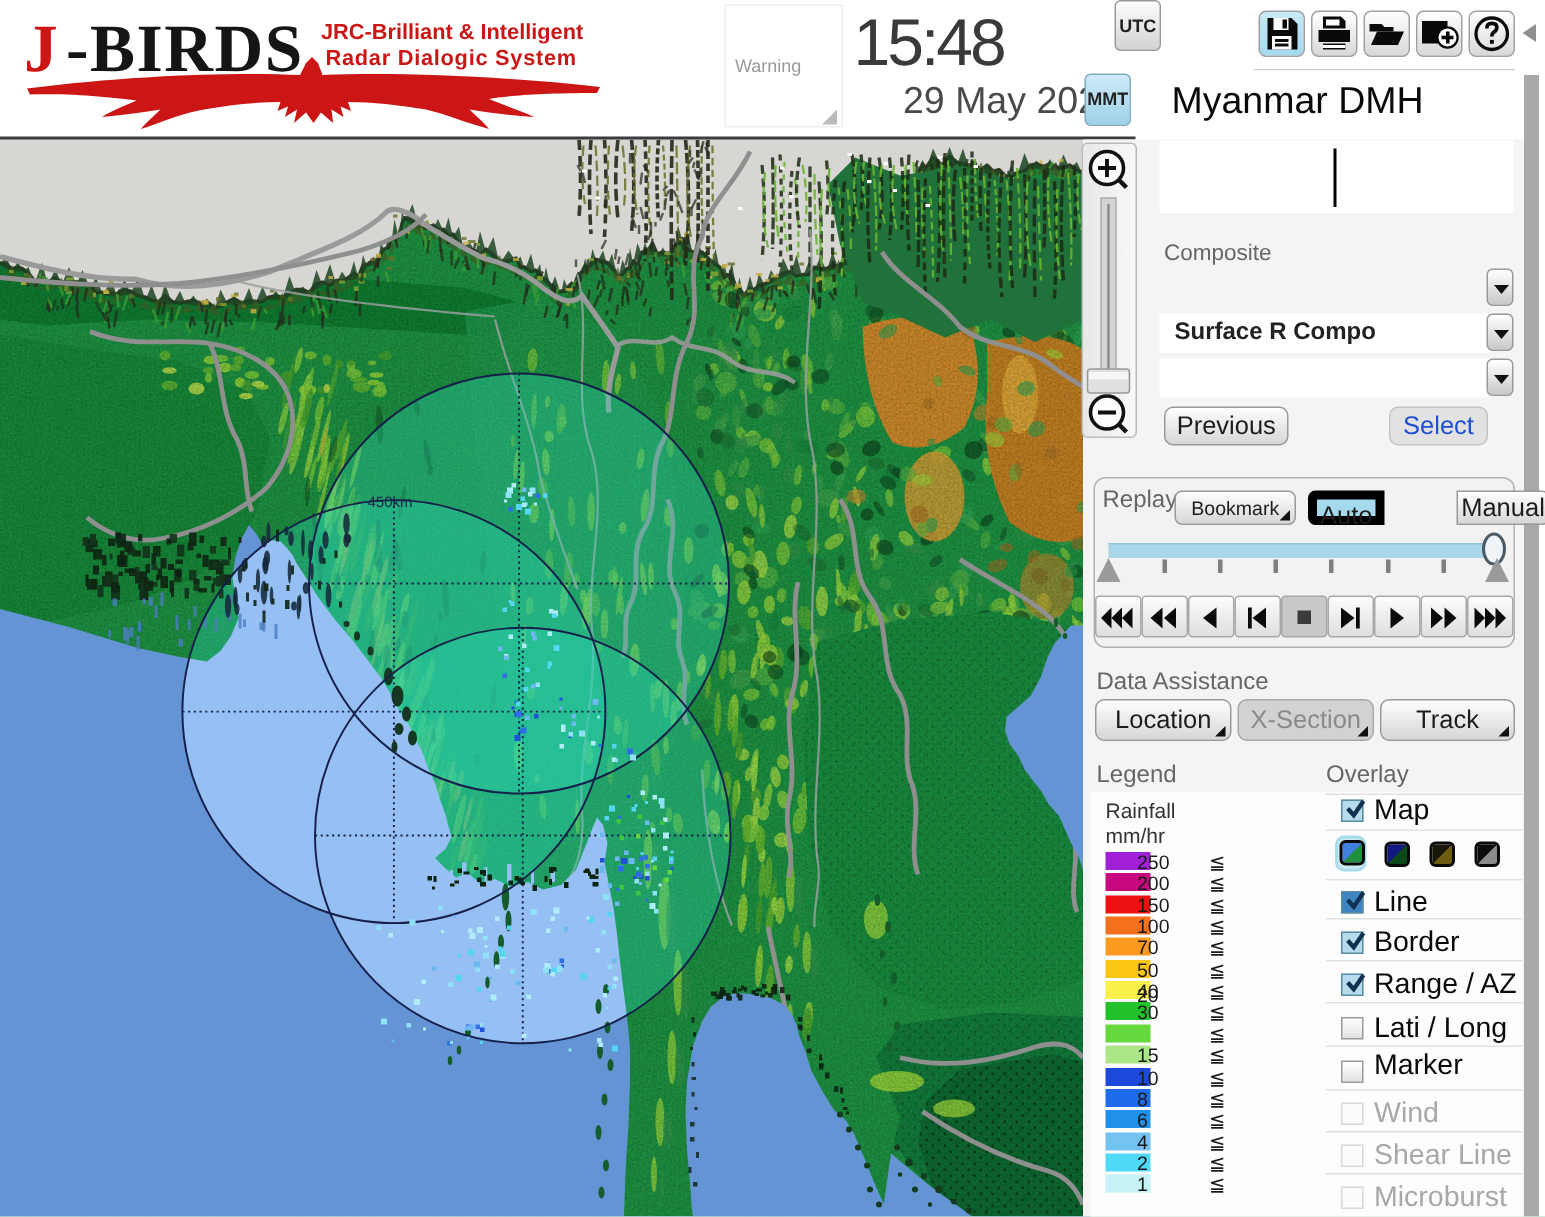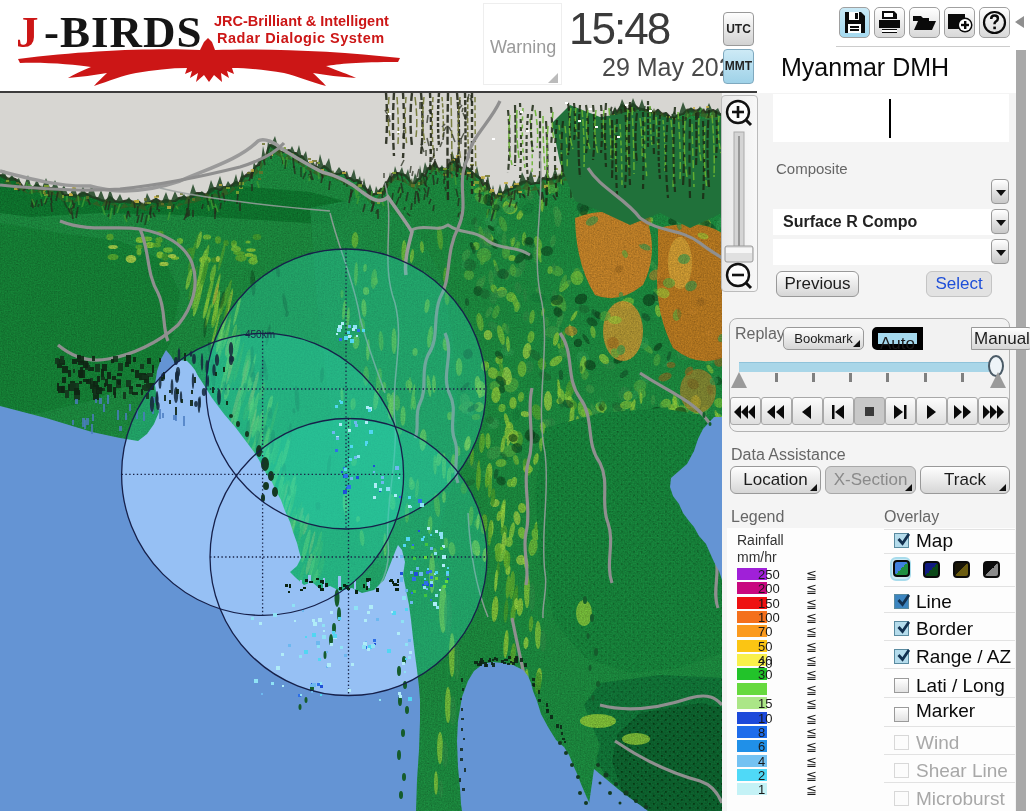--- a/index.html
+++ b/index.html
@@ -5,27 +5,27 @@
 * { margin:0; padding:0; box-sizing:border-box; }
 html,body { width:1030px; height:811px; overflow:hidden; background:#fff;
   font-family:"Liberation Sans", sans-serif; }
 .abs { position:absolute; }
 #page { position:relative; width:1030px; height:811px; background:#fff; }
 
 
 #hdr { left:0; top:0; width:1030px; height:93px; background:#fff; }
 #hdrline { left:0; top:91px; width:757px; height:2px; background:#3c3c3c; }
 #warn { left:483px; top:3px; width:79px; height:82px; background:#fff; border:1px solid #eee; }
-#warn span { position:absolute; left:6px; top:33px; color:#9a9a9a; font-size:18px; }
+#warn span { position:absolute; left:6px; top:33px; color:#9a9a9a; font-size:12px; }
 #warncorner { left:548px; top:73px; width:0; height:0; border-left:10px solid transparent; border-bottom:10px solid #bbb; }
 #time { left:569px; top:4px; width:110px; color:#3a3a3a; font-size:44px; letter-spacing:-2px; }
 #date { left:570px; top:53px; color:#4a4a4a; font-size:25px;margin-left:32px; }
 .tzbtn { left:723px; width:31px; text-align:center; font-size:12px; font-weight:bold;
   color:#222; border:1px solid #999; border-radius:4px; }
-#utc { top:12px; height:34px; line-height:32px; background:linear-gradient(#fefefe,#d2d2d2); }
+#utc { top:0; height:34px; line-height:32px; background:linear-gradient(#fefefe,#d2d2d2);margin-left:20px; }
 #mmt { top:49px; height:35px; line-height:33px; background:linear-gradient(#cdeaf6,#9fd2e8); border-color:#7fa9bf; }
 .tool { top:7px; width:31px; height:31px; border:1px solid #a0a0a0; border-radius:5px;
   background:linear-gradient(#ffffff,#d8d8d8); }
 #tool1 { background:linear-gradient(#c8e9f6,#a5d9ef); }
 #tooldiv { left:836px; top:46px; width:174px; height:1px; background:#ccc; }
 #coltri { left:1015px; top:16px; width:0; height:0; border-top:6px solid transparent;
   border-bottom:6px solid transparent; border-right:9px solid #8f8f8f; }
 #graystrip { left:1016px; top:50px; width:10px; height:761px; background:#a9a9a9; }
 
 

